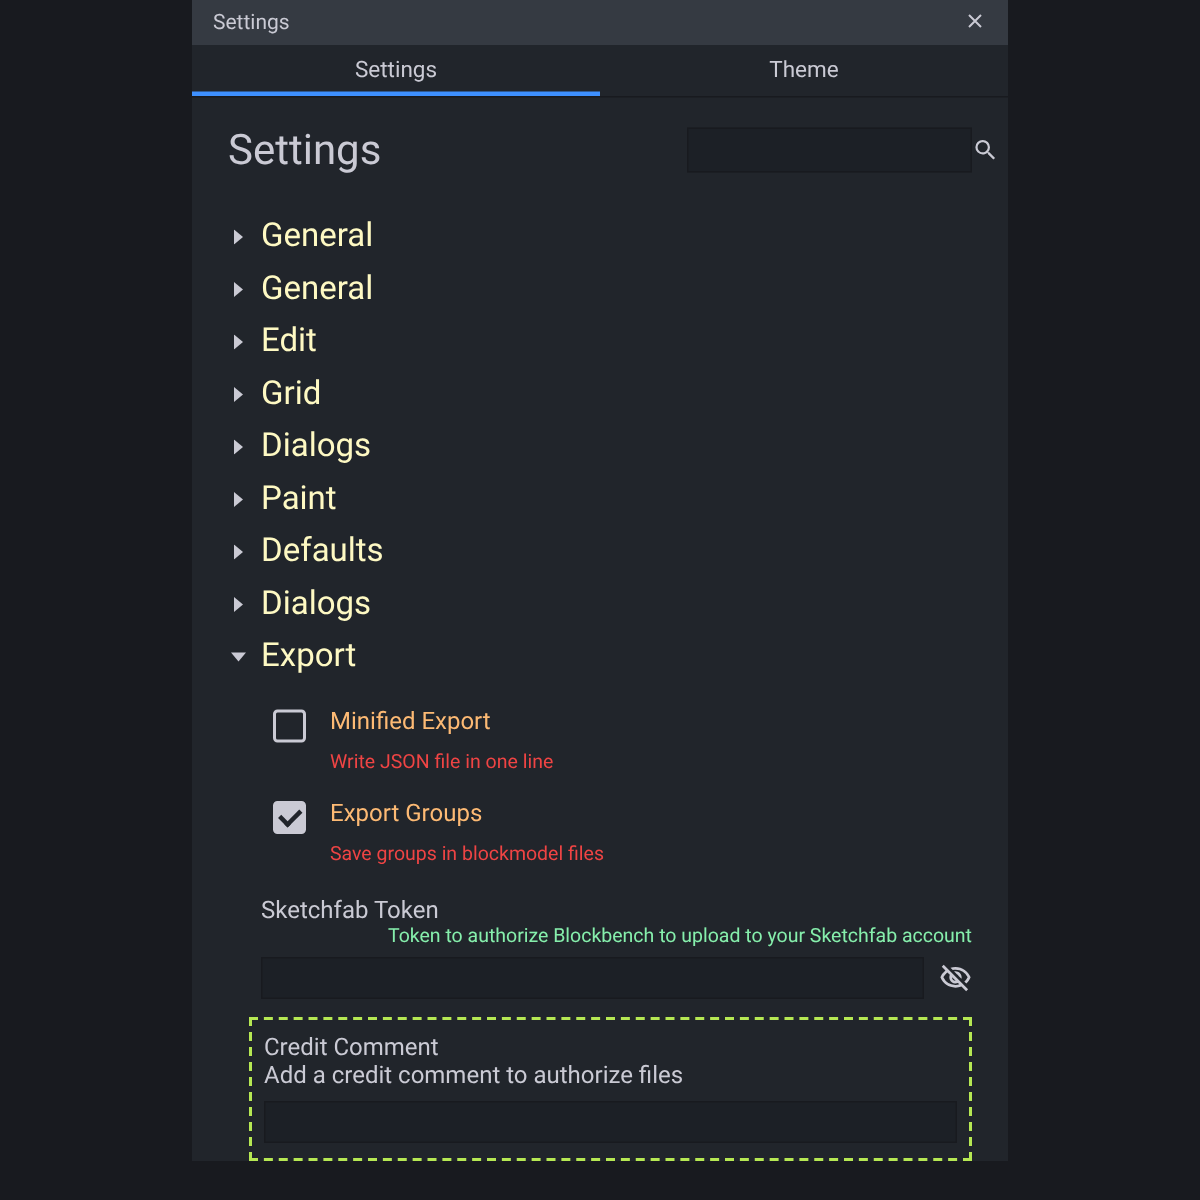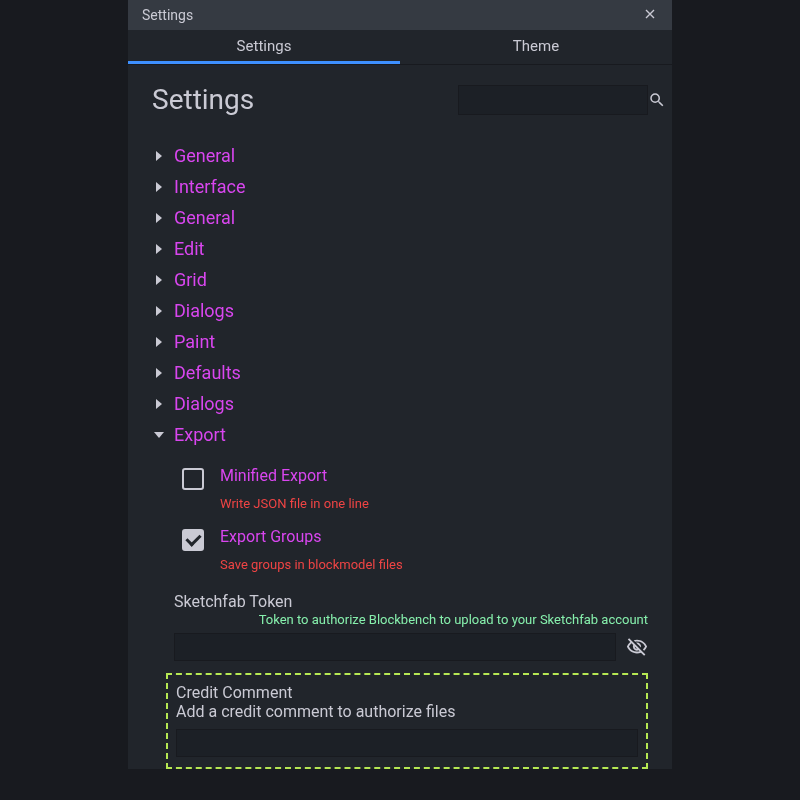--- a/index.html
+++ b/index.html
@@ -93,22 +93,22 @@
       padding: 5px 0;
       cursor: pointer;
     }
     .cat-chevron {
       width: 14px;
       display: flex;
       justify-content: center;
     }
     .cat-chevron svg { display: block; }
     .cat-label {
-      font-size: 18px;
-      color: #d946ef;
+      font-size: 22px;
+      color: #fef9c3;
     }
     .export-items {
       padding: 8px 0 0 0;
     }
     .check-row {
       display: flex;
       align-items: flex-start;
       gap: 16px;
       padding: 8px 0 8px 30px;
     }
@@ -129,21 +129,21 @@
     .checkbox.checked::after {
       content: "";
       width: 6px;
       height: 11px;
       border: solid #21252b;
       border-width: 0 3px 3px 0;
       transform: rotate(45deg) translate(-1px, -1px);
     }
     .check-text .ct-title {
       font-size: 16px;
-      color: #d946ef;
+      color: #fdba74;
     }
     .check-text .ct-desc {
       font-size: 13px;
       color: #ef4444;
       margin-top: 11px;
     }
     .field-block {
       padding: 8px 0 4px 22px;
       margin-top: 4px;
     }
@@ -217,28 +217,20 @@
     </div>
 
     <div class="categories">
       <div class="cat">
         <span class="cat-chevron">
             <svg width="10" height="10" viewBox="0 0 10 10">
               <path d="M2 0 L8 5 L2 10 Z" fill="#cacad4"></path>
             </svg>
           </span>
         <span class="cat-label">General</span>
-      </div>
-      <div class="cat">
-        <span class="cat-chevron">
-            <svg width="10" height="10" viewBox="0 0 10 10">
-              <path d="M2 0 L8 5 L2 10 Z" fill="#cacad4"></path>
-            </svg>
-          </span>
-        <span class="cat-label">Interface</span>
       </div>
       <div class="cat">
         <span class="cat-chevron">
             <svg width="10" height="10" viewBox="0 0 10 10">
               <path d="M2 0 L8 5 L2 10 Z" fill="#cacad4"></path>
             </svg>
           </span>
         <span class="cat-label">General</span>
       </div>
       <div class="cat">

